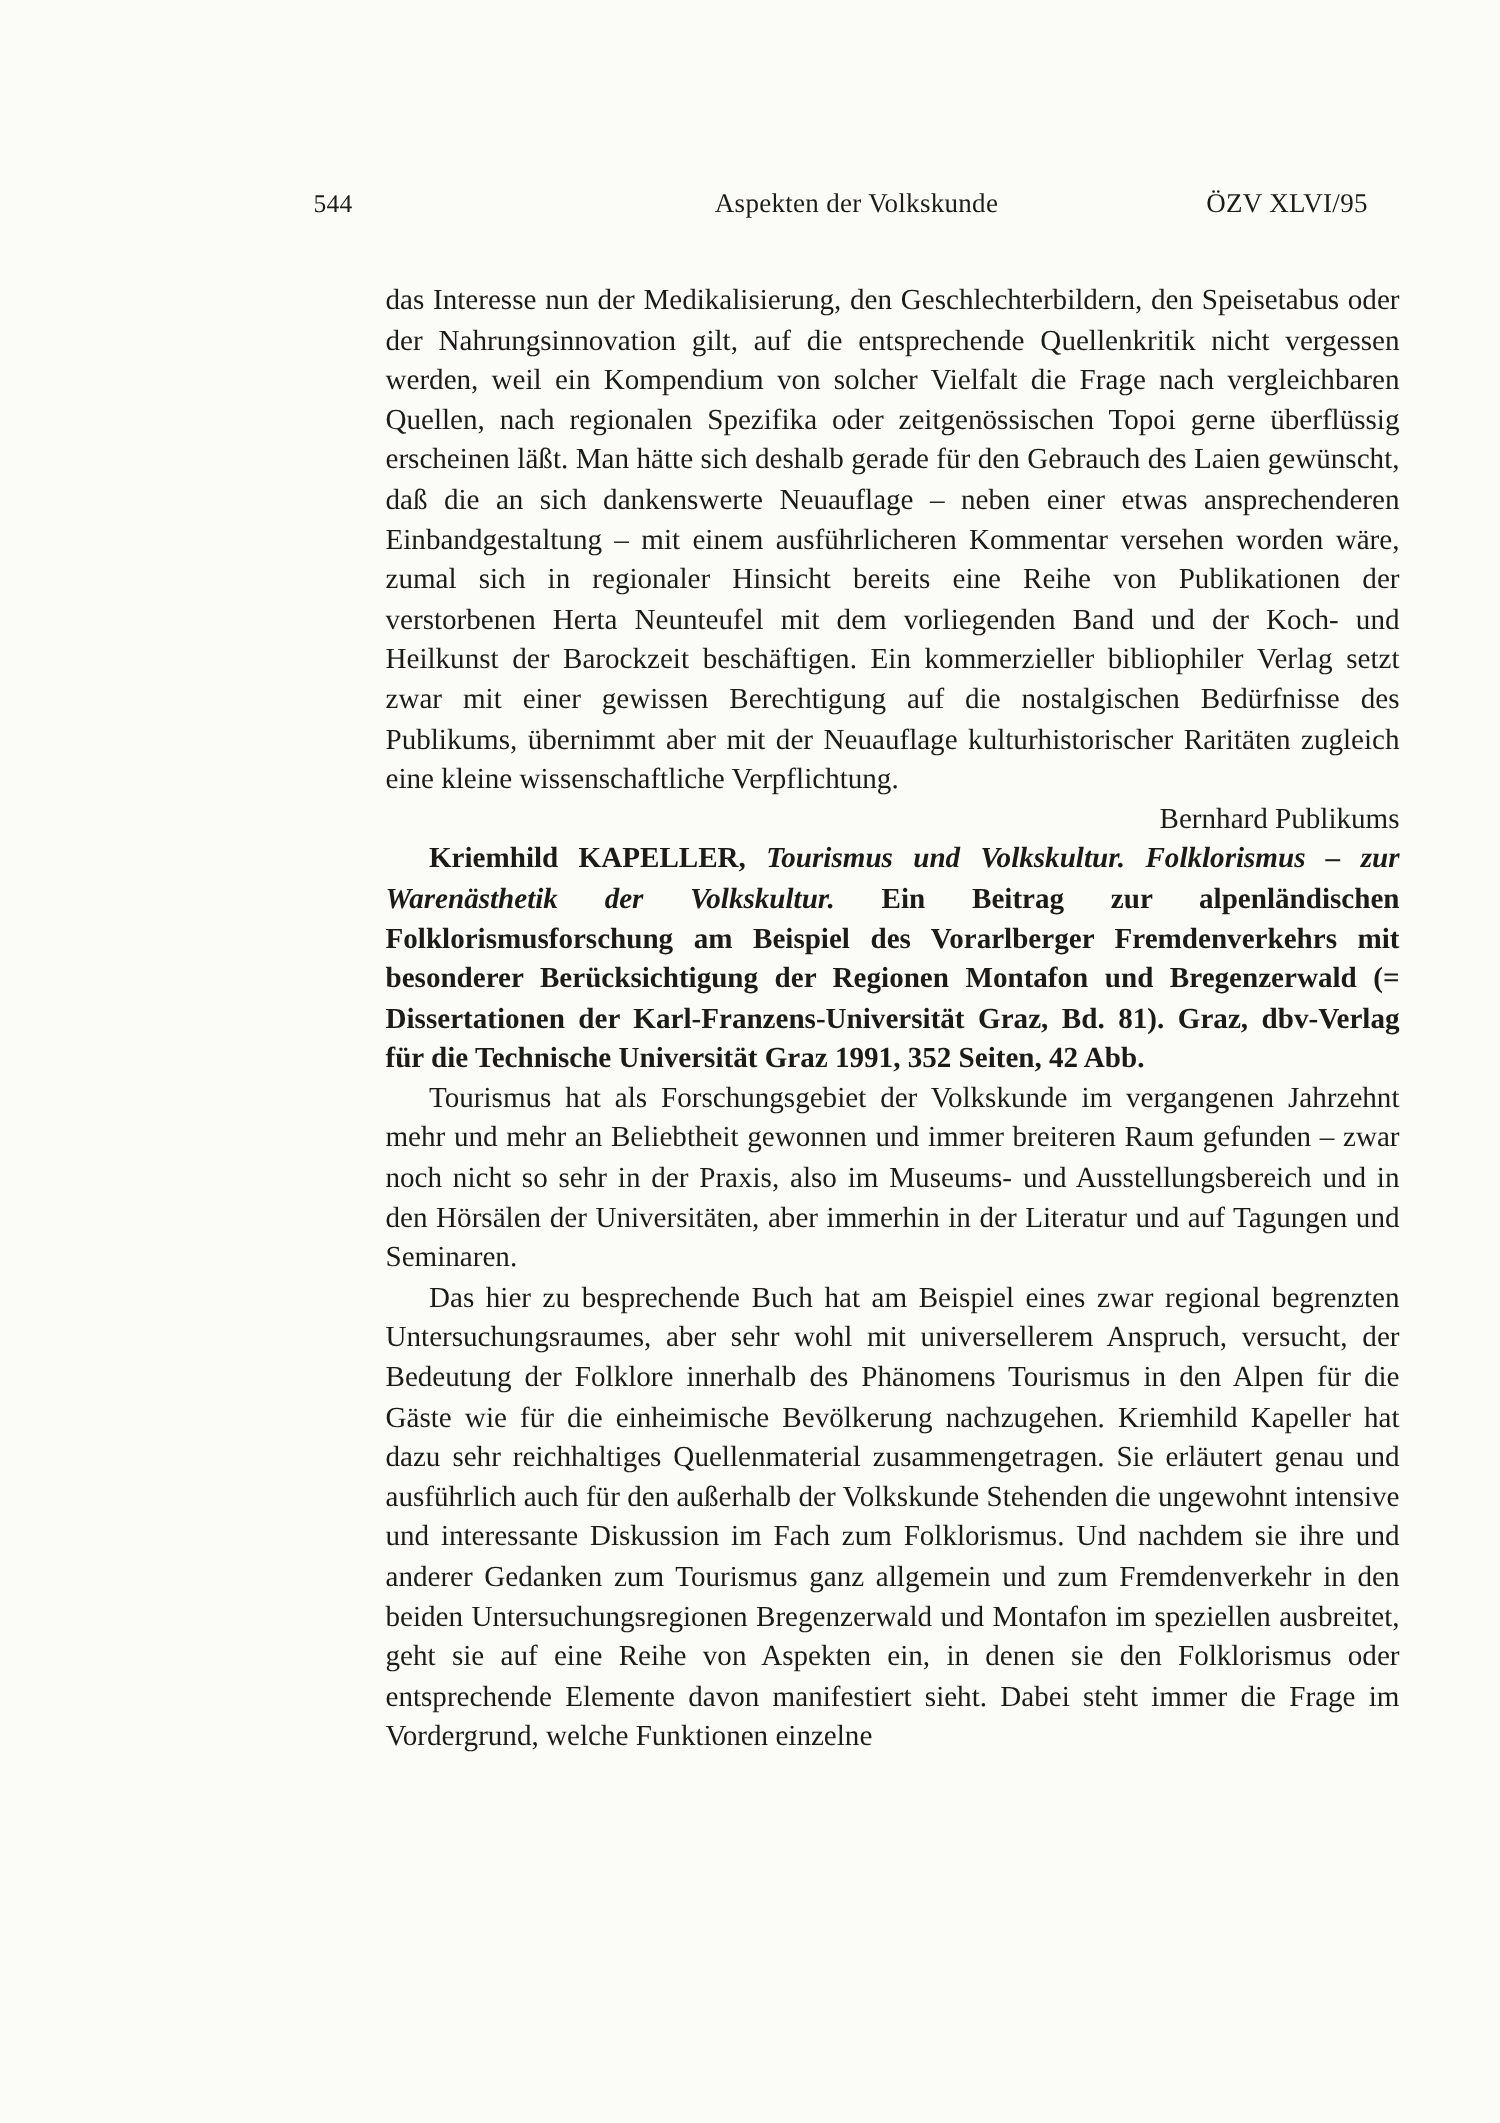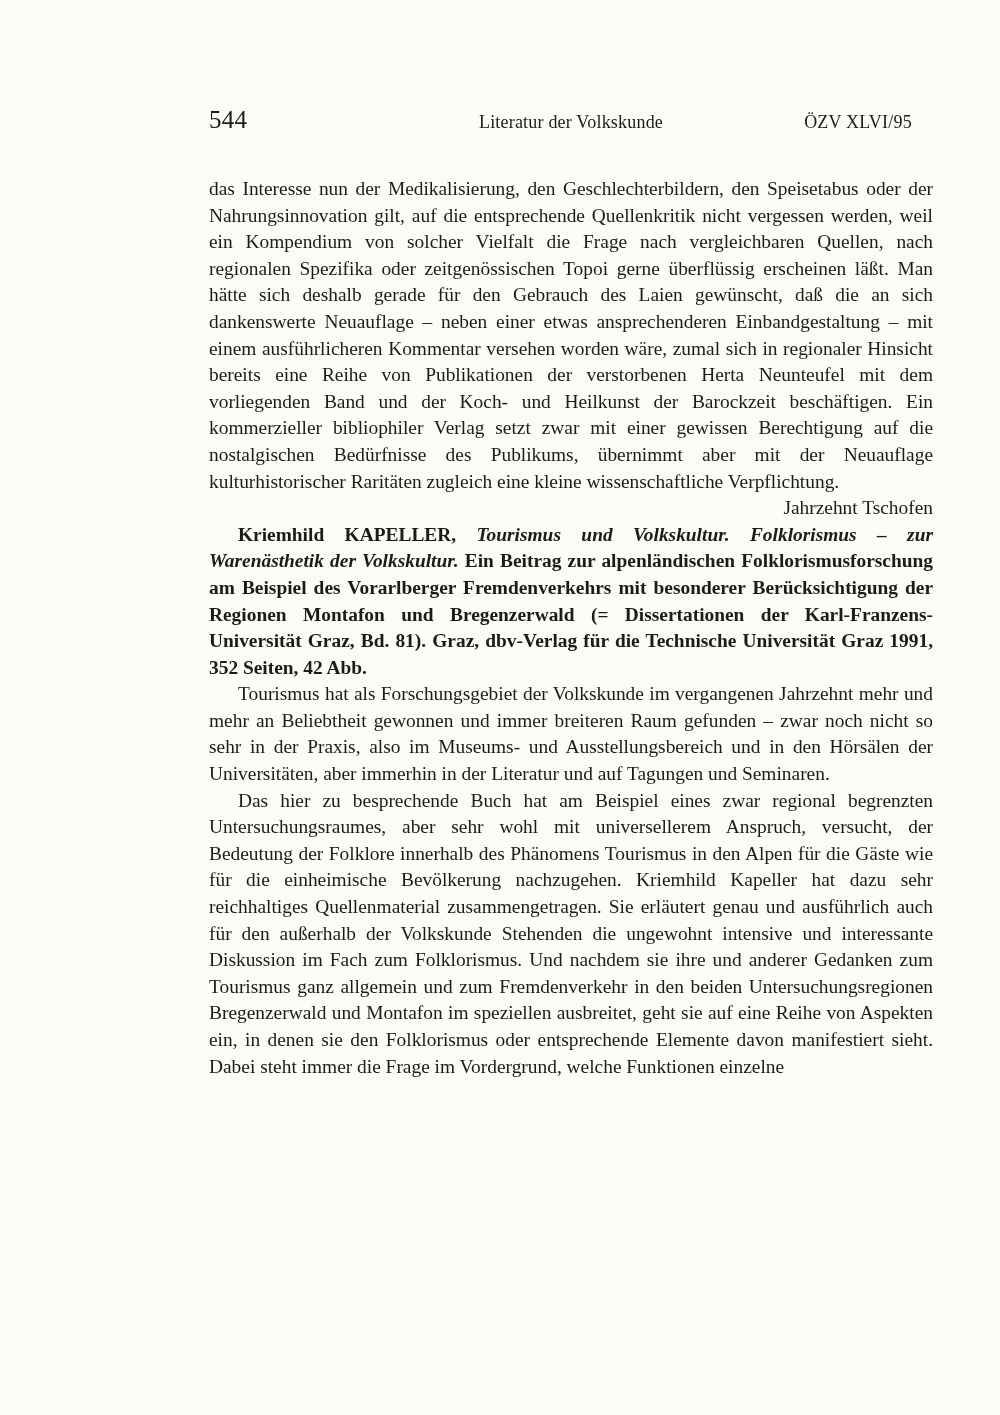--- a/index.html
+++ b/index.html
@@ -22,55 +22,56 @@
     top: 106px;
     width: 724px;
   }
   .page-header {
     display: flex;
     align-items: baseline;
     font-size: 18px;
     letter-spacing: 0.2px;
     margin-bottom: 42px;
   }
-  .page-header .num   { width: 150px; text-align: left; font-size: 25px; }
+  .page-header .num   { width: 150px; text-align: left; font-size: 17px; margin-top: 20px; }
   .page-header .mid   { flex: 1; text-align: center; }
   .page-header .right { width: 150px; text-align: center; }
   .body-text {
     font-size: 19.4px;
     line-height: 26.6px;
     text-align: justify;
+    margin-left: 48px;
   }
   .body-text p { margin: 0; }
   p.indent { text-indent: 29px; }
   .signature {
     text-align: right;
     text-indent: 0;
   }
   .section-gap { margin-top: 98px; font-weight: bold; }
   .after-heading { margin-top: 13px; }
   em { font-style: italic; }
 </style>
 </head>
 <body>
 
 <div class="page">
   <div class="text-block">
 
     <div class="page-header">
       <span class="num">544</span>
-      <span class="mid">Literatur der Volkskunde</span>
+      <span class="mid">Aspekten der Volkskunde</span>
       <span class="right">ÖZV XLVI/95</span>
     </div>
 
     <div class="body-text">
 
       <p>das Interesse nun der Medikalisierung, den Geschlechterbildern, den Speisetabus oder der Nahrungsinnovation gilt, auf die entsprechende Quellenkritik nicht vergessen werden, weil ein Kompendium von solcher Vielfalt die Frage nach vergleichbaren Quellen, nach regionalen Spezifika oder zeitgenössischen Topoi gerne überflüssig erscheinen läßt. Man hätte sich deshalb gerade für den Gebrauch des Laien gewünscht, daß die an sich dankenswerte Neuauflage – neben einer etwas ansprechenderen Einbandgestaltung – mit einem ausführlicheren Kommentar versehen worden wäre, zumal sich in regionaler Hinsicht bereits eine Reihe von Publikationen der verstorbenen Herta Neunteufel mit dem vorliegenden Band und der Koch- und Heilkunst der Barockzeit beschäftigen. Ein kommerzieller bibliophiler Verlag setzt zwar mit einer gewissen Berechtigung auf die nostalgischen Bedürfnisse des Publikums, übernimmt aber mit der Neuauflage kulturhistorischer Raritäten zugleich eine kleine wissenschaftliche Verpflichtung.</p>
 
-      <p class="signature">Jahrzehnt Tschofen</p>
+      <p class="signature">Bernhard Publikums</p>
 
       <p class="indent section-gap"><span>Kriemhild KAPELLER, </span><em>Tourismus und Volkskultur. Folklorismus – zur Warenästhetik der Volkskultur.</em><span> Ein Beitrag zur alpenländischen Folklorismusforschung am Beispiel des Vorarlberger Fremdenverkehrs mit besonderer Berücksichtigung der Regionen Montafon und Bregenzerwald (= Dissertationen der Karl-Franzens-Universität Graz, Bd. 81). Graz, dbv-Verlag für die Technische Universität Graz 1991, 352 Seiten, 42 Abb.</span></p>
 
       <p class="indent after-heading">Tourismus hat als Forschungsgebiet der Volkskunde im vergangenen Jahrzehnt mehr und mehr an Beliebtheit gewonnen und immer breiteren Raum gefunden – zwar noch nicht so sehr in der Praxis, also im Museums- und Ausstellungsbereich und in den Hörsälen der Universitäten, aber immerhin in der Literatur und auf Tagungen und Seminaren.</p>
 
       <p class="indent">Das hier zu besprechende Buch hat am Beispiel eines zwar regional begrenzten Untersuchungsraumes, aber sehr wohl mit universellerem Anspruch, versucht, der Bedeutung der Folklore innerhalb des Phänomens Tourismus in den Alpen für die Gäste wie für die einheimische Bevölkerung nachzugehen. Kriemhild Kapeller hat dazu sehr reichhaltiges Quellenmaterial zusammengetragen. Sie erläutert genau und ausführlich auch für den außerhalb der Volkskunde Stehenden die ungewohnt intensive und interessante Diskussion im Fach zum Folklorismus. Und nachdem sie ihre und anderer Gedanken zum Tourismus ganz allgemein und zum Fremdenverkehr in den beiden Untersuchungsregionen Bregenzerwald und Montafon im speziellen ausbreitet, geht sie auf eine Reihe von Aspekten ein, in denen sie den Folklorismus oder entsprechende Elemente davon manifestiert sieht. Dabei steht immer die Frage im Vordergrund, welche Funktionen einzelne</p>
 
     </div>
   </div>
 </div>

